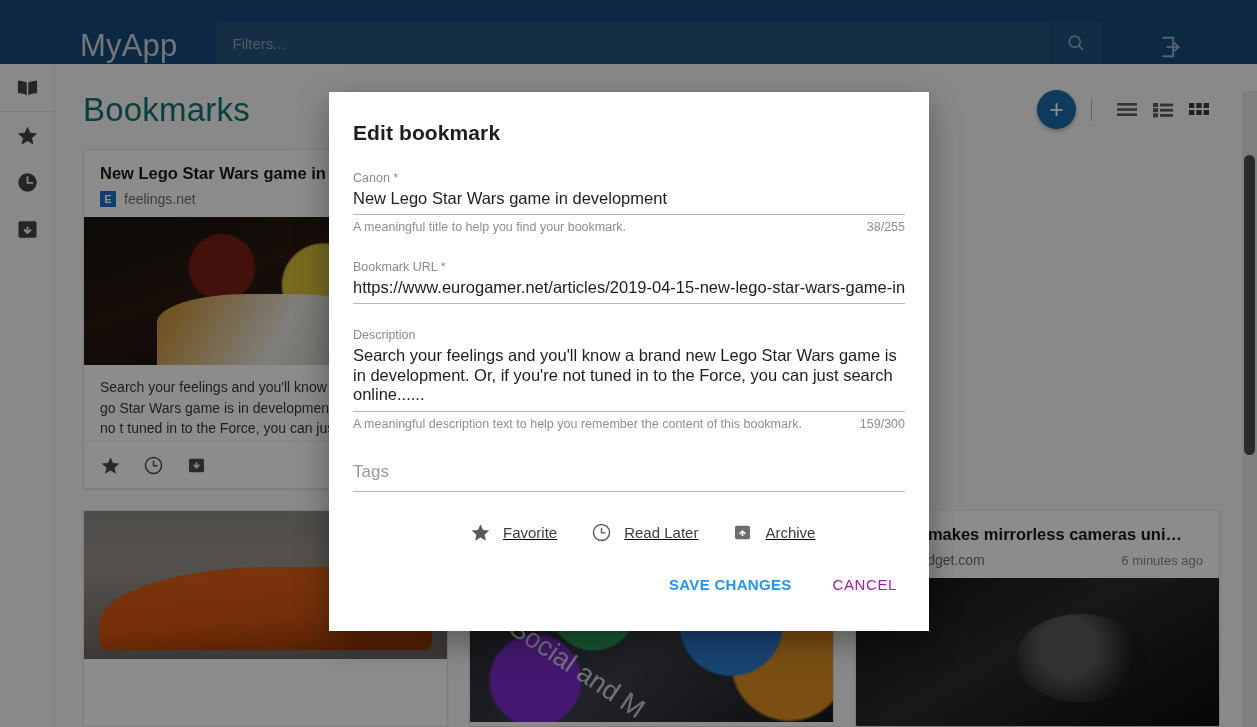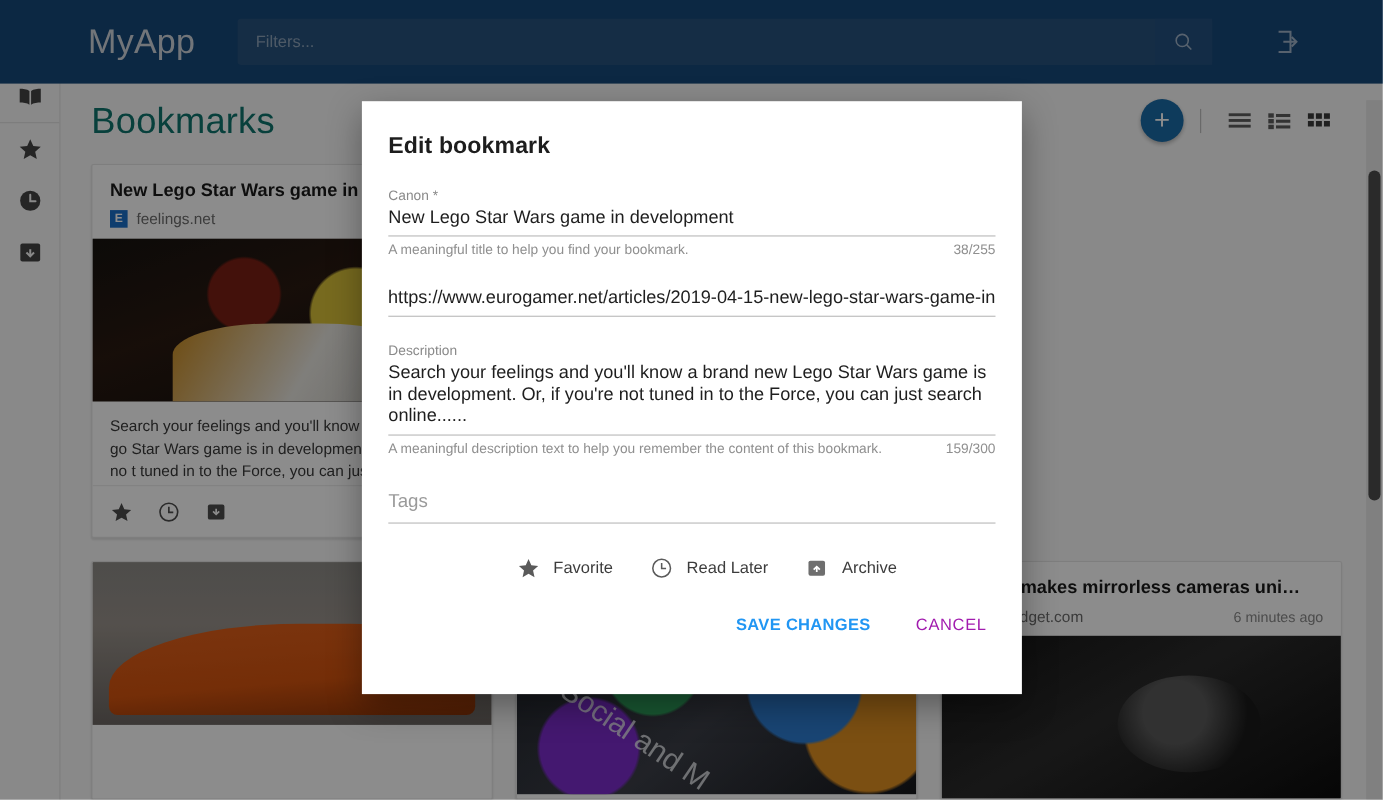--- a/index.html
+++ b/index.html
@@ -7,23 +7,23 @@
     width: 1257px; height: 727px;
     overflow: hidden;
     font-family: "Liberation Sans", sans-serif;
     background: #fafafa;
   }
 
   
   #app-root { position: absolute; inset: 0; }
 
   .topbar {
-    position: absolute; top: 0; left: 0; right: 0; height: 76px;
+    position: absolute; top: 0; left: 0; right: 0; height: 64px;
     background: #17497a;
-    display: flex; align-items: center;
+    display: flex; align-items: flex-end;
     z-index: 5;
   }
   .brand {
     color: #cfd6dd; font-size: 31px; font-weight: 400;
     margin-left: 80px; letter-spacing: .2px;
     white-space: nowrap;
   }
   .searchwrap {
     position: relative;
     margin-left: 39px;
@@ -188,21 +188,21 @@
   }
   textarea.field-ctl { resize: none; line-height: 19.5px; overflow: hidden; }
   .hint-row { display: flex; margin-top: 5px; }
   .hint { font-size: 12.5px; color: #8f8f8f; }
   .counter { margin-left: auto; font-size: 12.5px; color: #8f8f8f; }
   .tags-ctl::placeholder { color: #9a9a9a; }
   .tags-ctl { font-size: 17px; padding-bottom: 9px; }
 
   .toggles { display: flex; align-items: center; gap: 0; margin-top: 30px; padding-left: 117px; }
   .toggle { display: flex; align-items: center; background: transparent; border: 0;
-            cursor: pointer; margin-right: 34px; padding: 0; }
+            cursor: pointer; margin-right: 34px; padding: 0; text-decoration: underline; }
   .toggle .tlabel { font-size: 15px; color: #3c3c3c; margin-left: 12px; }
 
   .actions { display: flex; justify-content: flex-end; align-items: flex-start; margin-top: 27px; }
   .txtbtn { background: transparent; border: 0; cursor: pointer;
             font-family: "Liberation Sans", sans-serif; font-size: 15px;
             font-weight: bold; letter-spacing: .3px; padding: 6px 8px; }
   .btn-primary { color: #2196f3; margin-right: 25px; }
   .btn-plain { color: #a21caf; font-weight: normal; letter-spacing: .6px; }
 
   
@@ -417,20 +417,21 @@
   <div class="field">
     <div class="field-label">Canon *</div>
     <input class="field-ctl" type="text" value="New Lego Star Wars game in development" style="">
     <div class="hint-row">
       <span class="hint">A meaningful title to help you find your bookmark.</span>
       <span class="counter">38/255</span>
     </div>
   </div>
 
   <div class="field">
+    <div class="field-label">Bookmark URL *</div>
     <input class="field-ctl" type="text" value="https://www.eurogamer.net/articles/2019-04-15-new-lego-star-wars-game-in-development" style="">
   </div>
 
   <div class="field" style="margin-top:23px">
     <div class="field-label">Description</div>
     <textarea class="field-ctl" rows="3" style="">Search your feelings and you'll know a brand new Lego Star Wars game is in development. Or, if you're not tuned in to the Force, you can just search online......</textarea>
     <div class="hint-row">
       <span class="hint">A meaningful description text to help you remember the content of this bookmark.</span>
       <span class="counter">159/300</span>
     </div>

